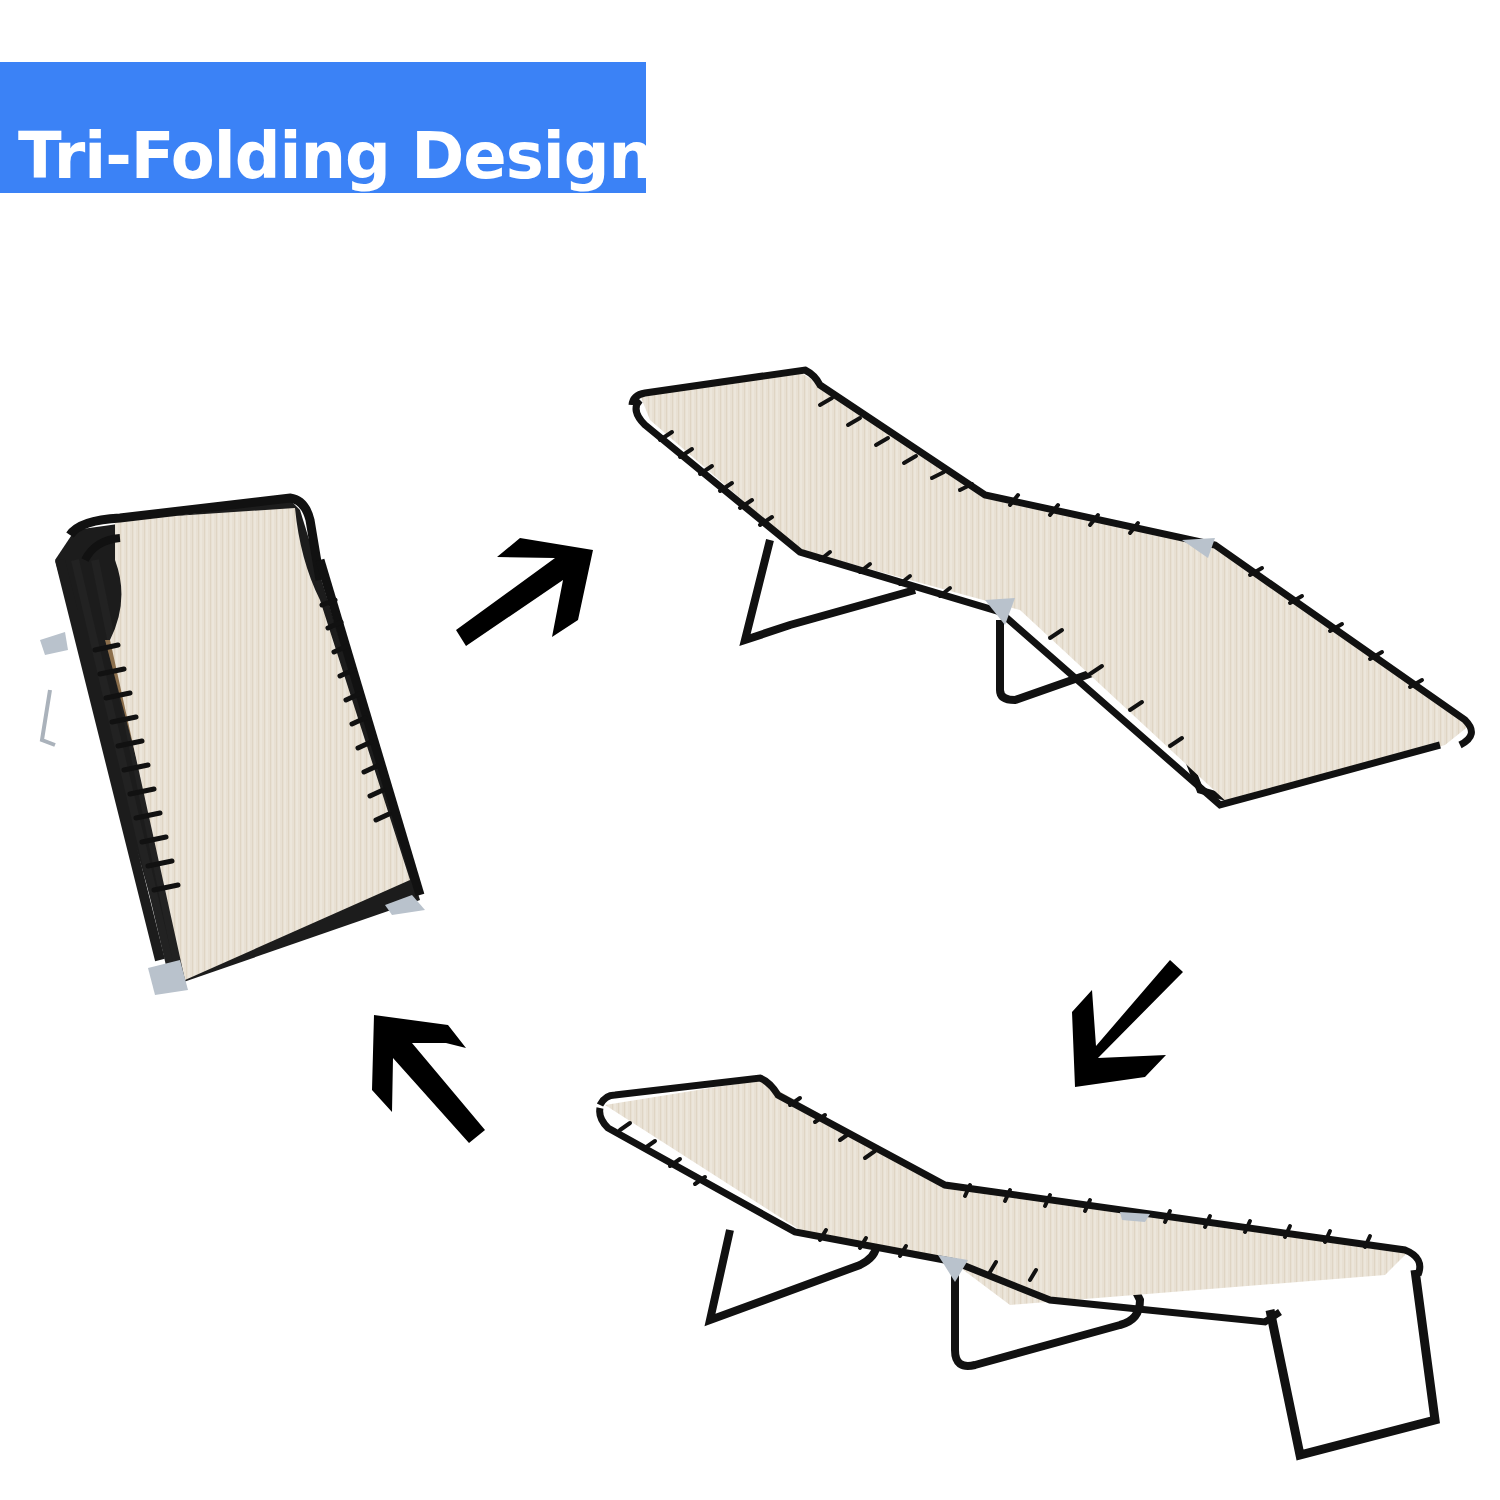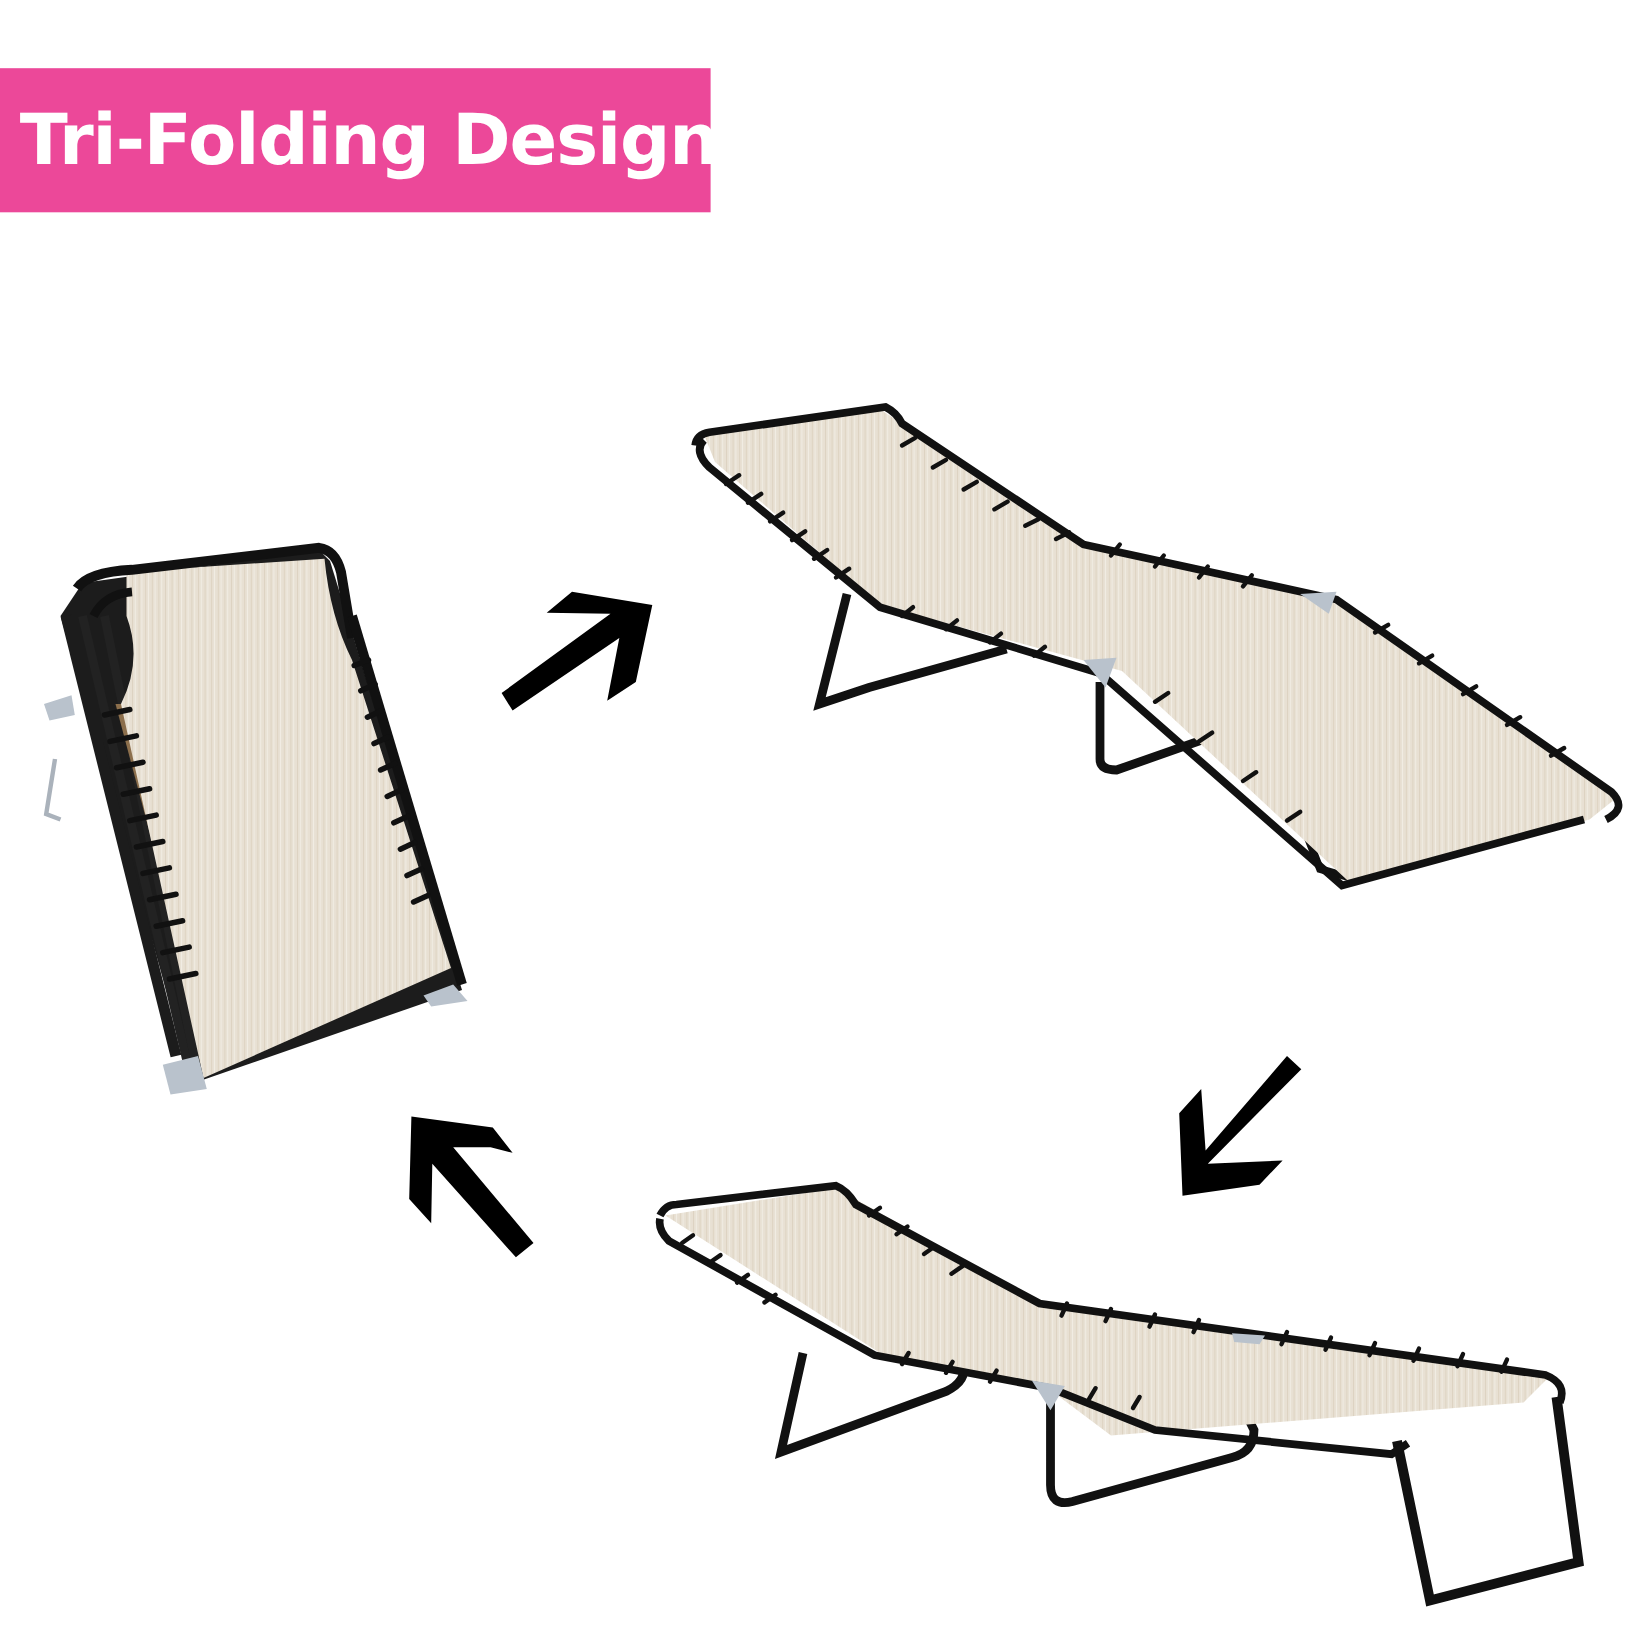--- a/index.html
+++ b/index.html
@@ -1,17 +1,17 @@
 <!DOCTYPE html>
 <html><head>
 <meta charset="utf-8">
 <style>
   html, body { margin:0; padding:0; background:#ffffff; }
   body { width:1500px; height:1500px; position:relative; overflow:hidden; font-family:"DejaVu Sans", sans-serif; }
-  .banner { position:absolute; left:0; top:62px; width:646px; height:131px; background:#ec4899; display:flex; align-items:center; }
+  .banner { position:absolute; left:0; top:62px; width:646px; height:131px; background:#3b82f6; display:flex; align-items:flex-end; }
   .banner-text { color:#ffffff; font-family:"DejaVu Sans", sans-serif; font-weight:bold; font-size:64px; padding-left:18px; letter-spacing:-1px; white-space:nowrap; }
   svg.scene { position:absolute; left:0; top:0; }
 </style>
 </head>
 <body>
 
 <div class="banner">
   <span class="banner-text">Tri-Folding Design</span>
 </div>
 

